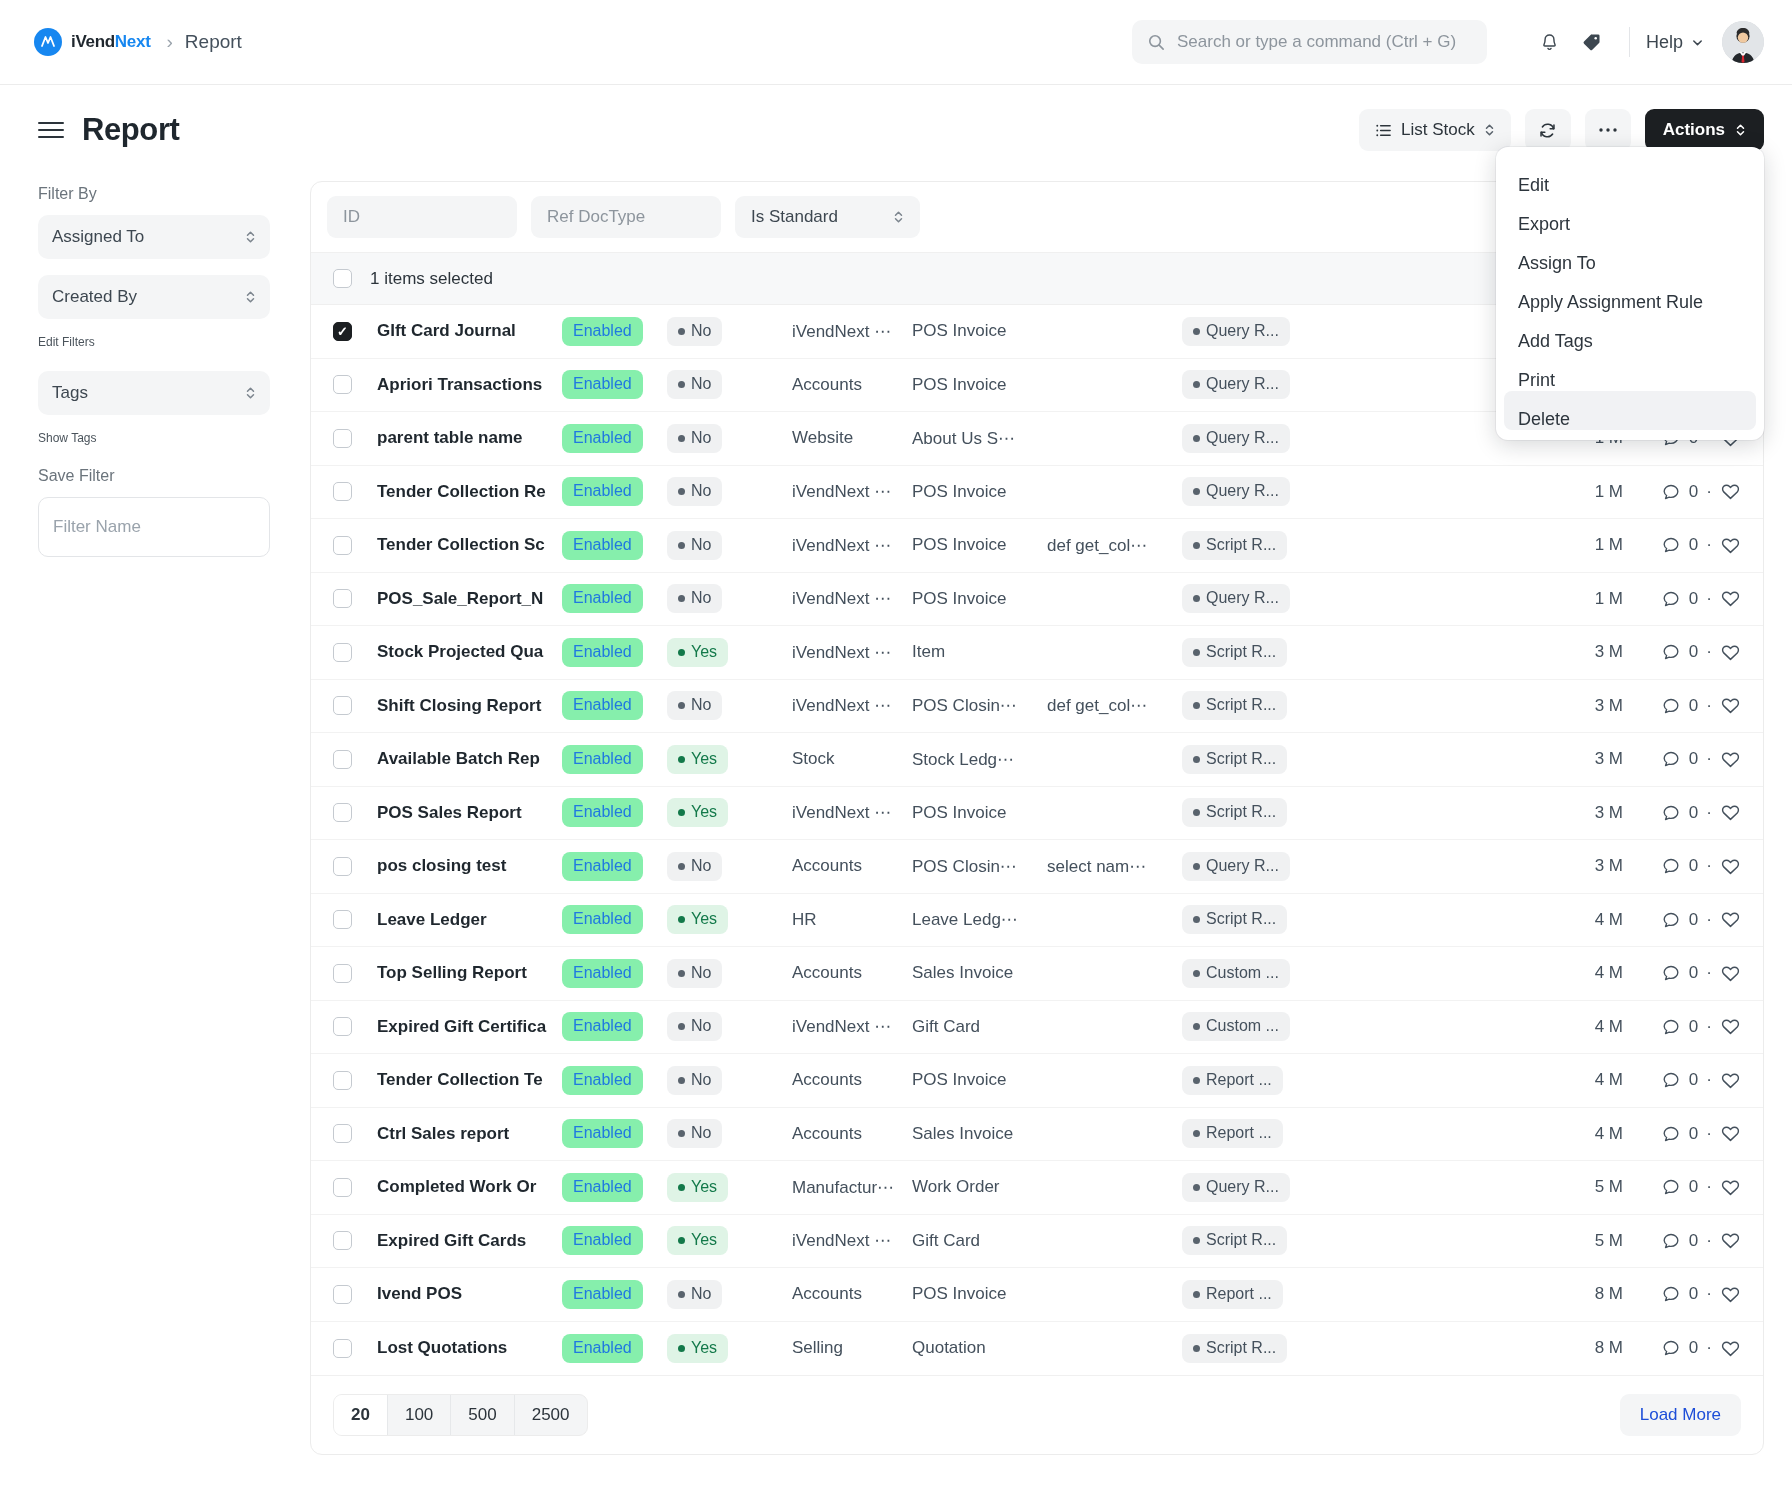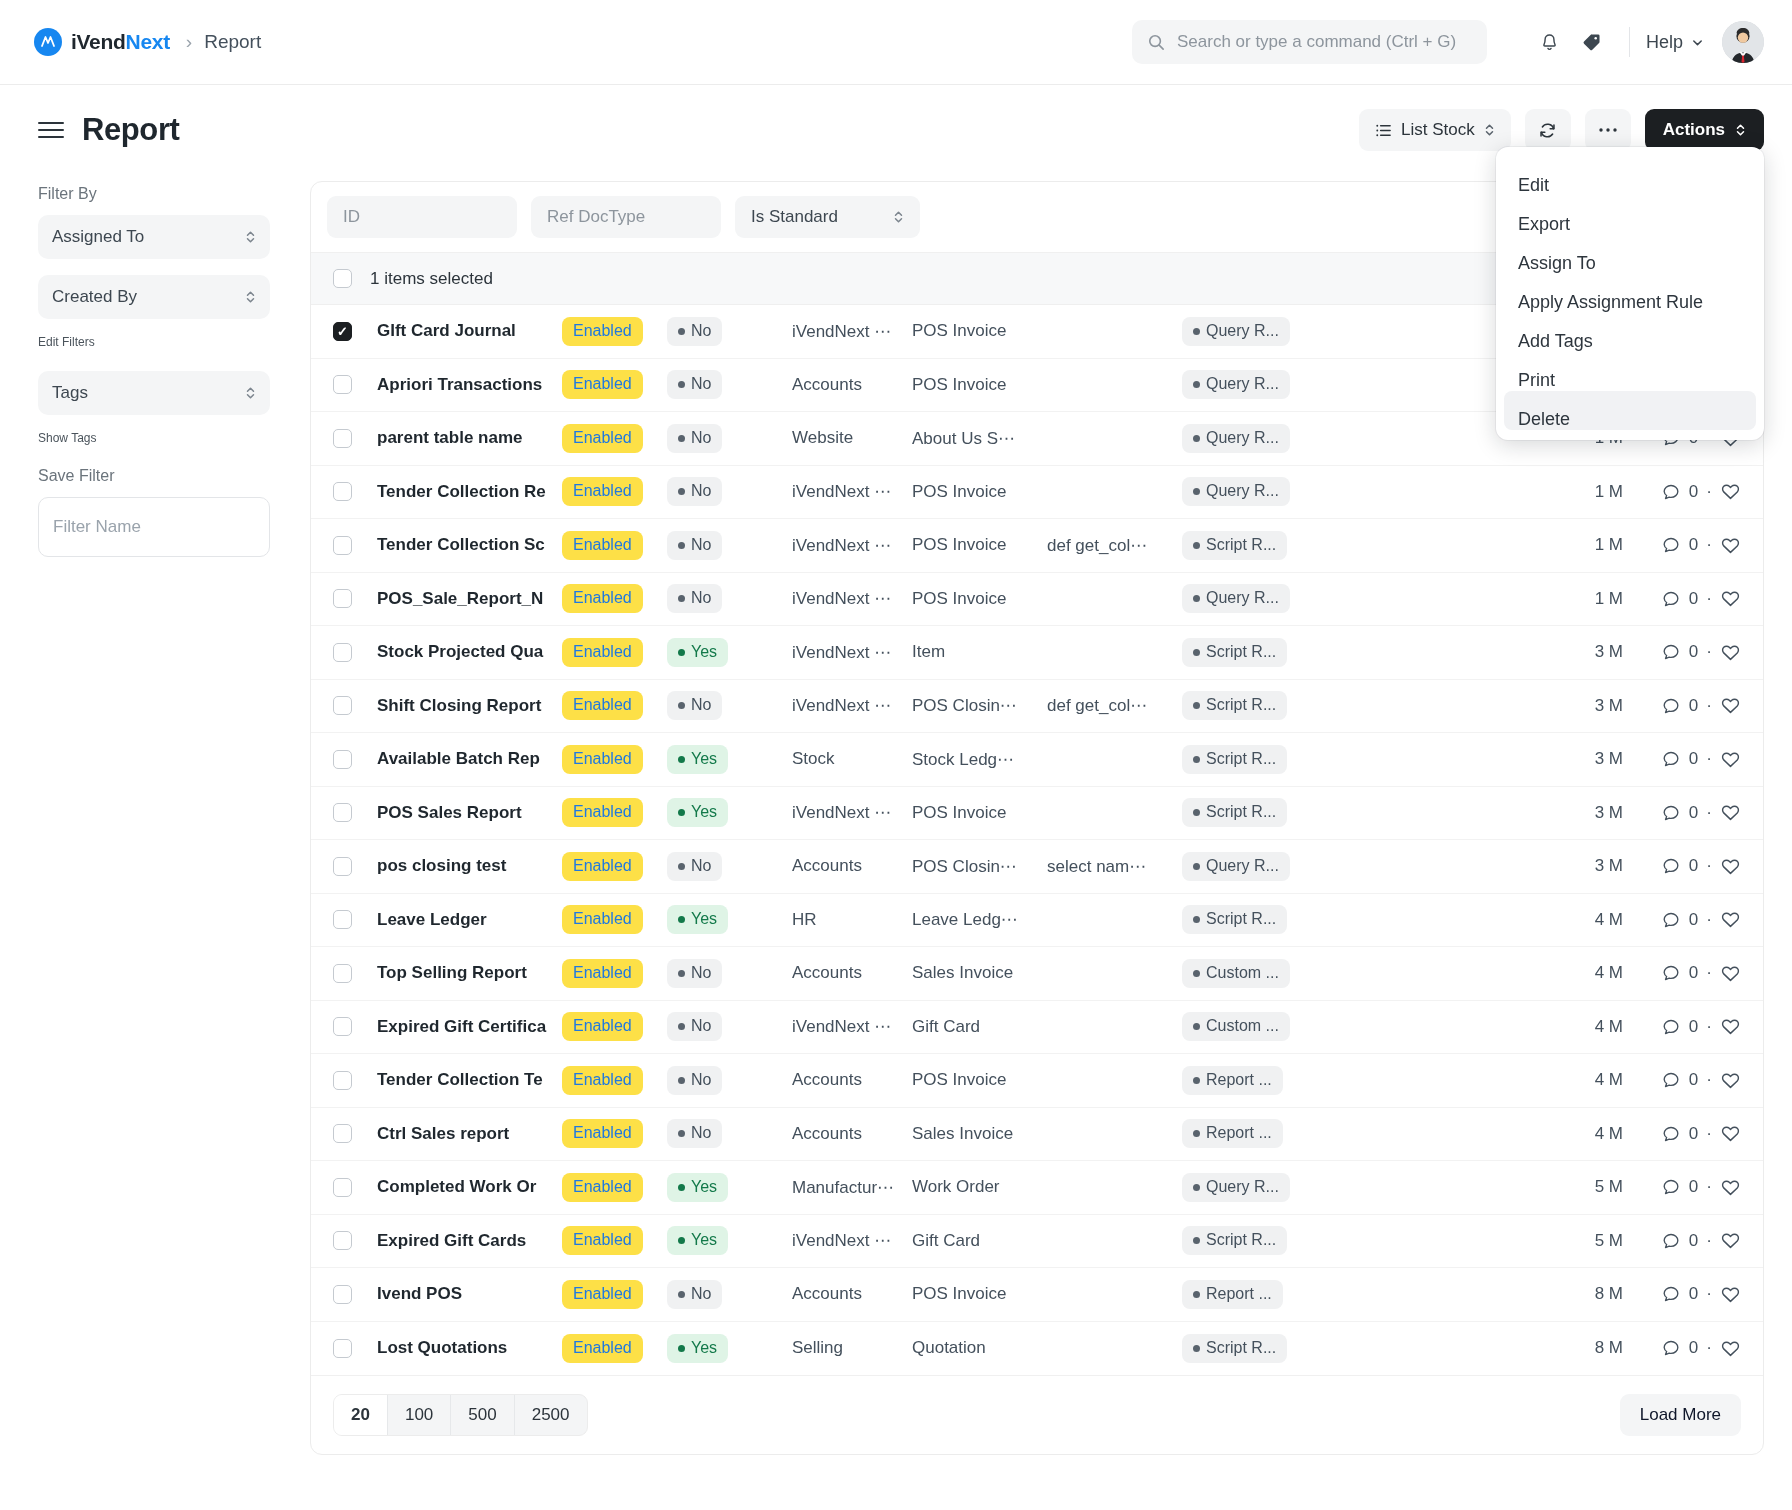--- a/index.html
+++ b/index.html
@@ -21,21 +21,21 @@
     background: #fff;
   }
   .brand { display: flex; align-items: center; gap: 9px; }
   .brand-logo {
     width: 28px; height: 28px; border-radius: 50%;
     background: #1787f0; color: #fff;
     display: flex; align-items: center; justify-content: center;
     font-size: 16px; font-weight: bold; font-style: italic;
     letter-spacing: -1px;
   }
-  .brand-name { font-size: 21px; font-weight: bold; letter-spacing: -0.3px; }
+  .brand-name { font-size: 17px; font-weight: bold; letter-spacing: -0.3px; }
   .brand-name .accent { color: #1787f0; }
   .crumb-sep { color: #9aa3ac; font-size: 19px; margin: 0 12px 0 16px; }
   .crumb-text { font-size: 19px; color: #44505c; }
 
   .nav-right {
     margin-left: auto; display: flex; align-items: center; gap: 0;
   }
   .searchbox {
     width: 355px; height: 44px;
     background: #f4f5f6; border-radius: 10px;
@@ -193,21 +193,21 @@
   .c-type { width: 160px; flex: none; }
   .c-spacer { flex: 1 1 auto; min-width: 0; }
   .c-age { width: 64px; flex: none; text-align: right; color: #44505c; }
   .c-social { width: 118px; flex: none; display: flex; align-items: center; justify-content: flex-end; gap: 8px; color: #44505c; }
 
   .badge {
     display: inline-flex; align-items: center; gap: 6px;
     padding: 4px 11px; border-radius: 8px;
     font-size: 16px; line-height: 1.3;
   }
-  .badge.blue { background: #fde047; color: #2079e0; }
+  .badge.blue { background: #86efac; color: #2079e0; }
   .badge.grey { background: #f0f1f2; color: #44505c; }
   .badge.green { background: #dff4e6; color: #13794a; }
   .dot { width: 7px; height: 7px; border-radius: 50%; background: #59636d; flex: none; }
   .badge.green .dot { background: #13794a; }
 
   .footer {
     display: flex; align-items: center;
     padding: 18px 22px; border-top: 1px solid #f0f0f0;
   }
   .pagegroup {
@@ -215,21 +215,21 @@
     border: 1px solid #ececec;
   }
   .pagegroup div {
     padding: 10px 17px; font-size: 17px; color: #2c343b; cursor: pointer;
     border-right: 1px solid #e6e8ea;
   }
   .pagegroup div:last-child { border-right: none; }
   .pagegroup div.active { background: #fff; font-weight: 600; }
   .loadmore {
     margin-left: auto; background: #f4f5f6; border-radius: 9px;
-    padding: 11px 20px; font-size: 17px; color: #0f172a; cursor: pointer;
+    padding: 11px 20px; font-size: 17px; color: #1d4ed8; cursor: pointer;
   }
   svg { display: block; }
 </style>
 </head>
 <body>
 
 <div class="topnav">
   <div class="brand">
     <div class="brand-logo">
       <svg width="26" height="26" viewBox="0 0 26 26">

